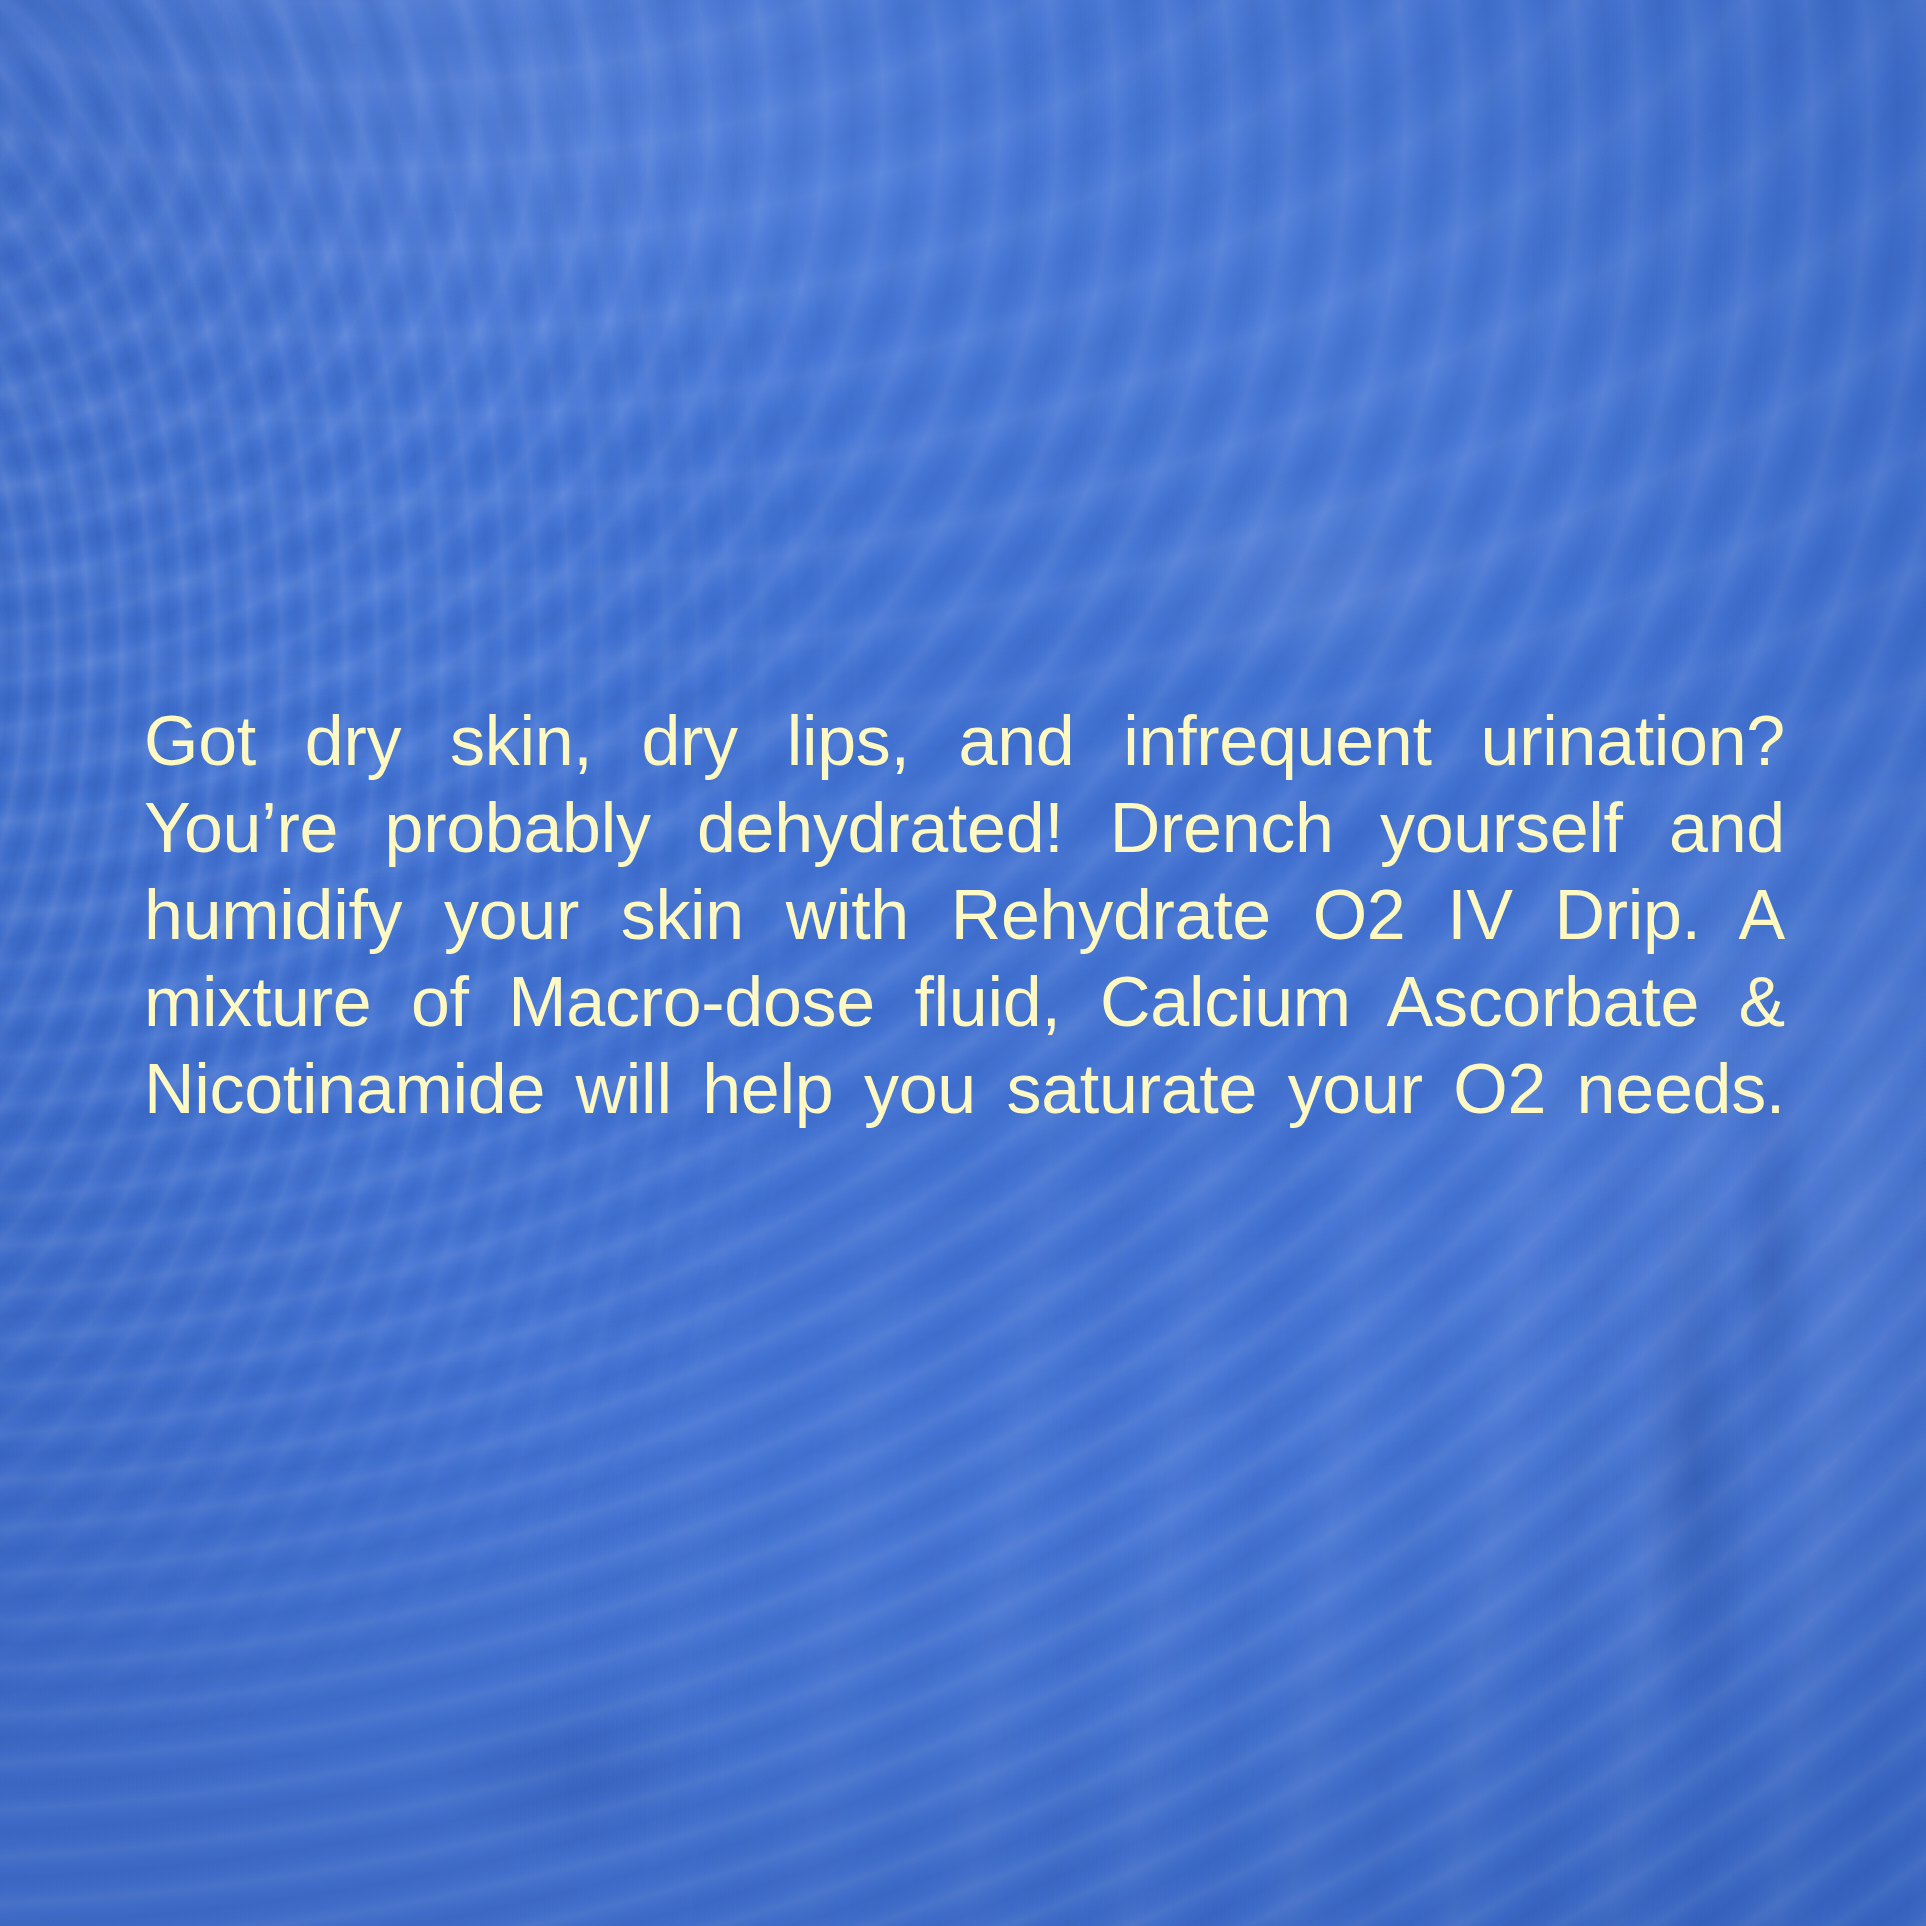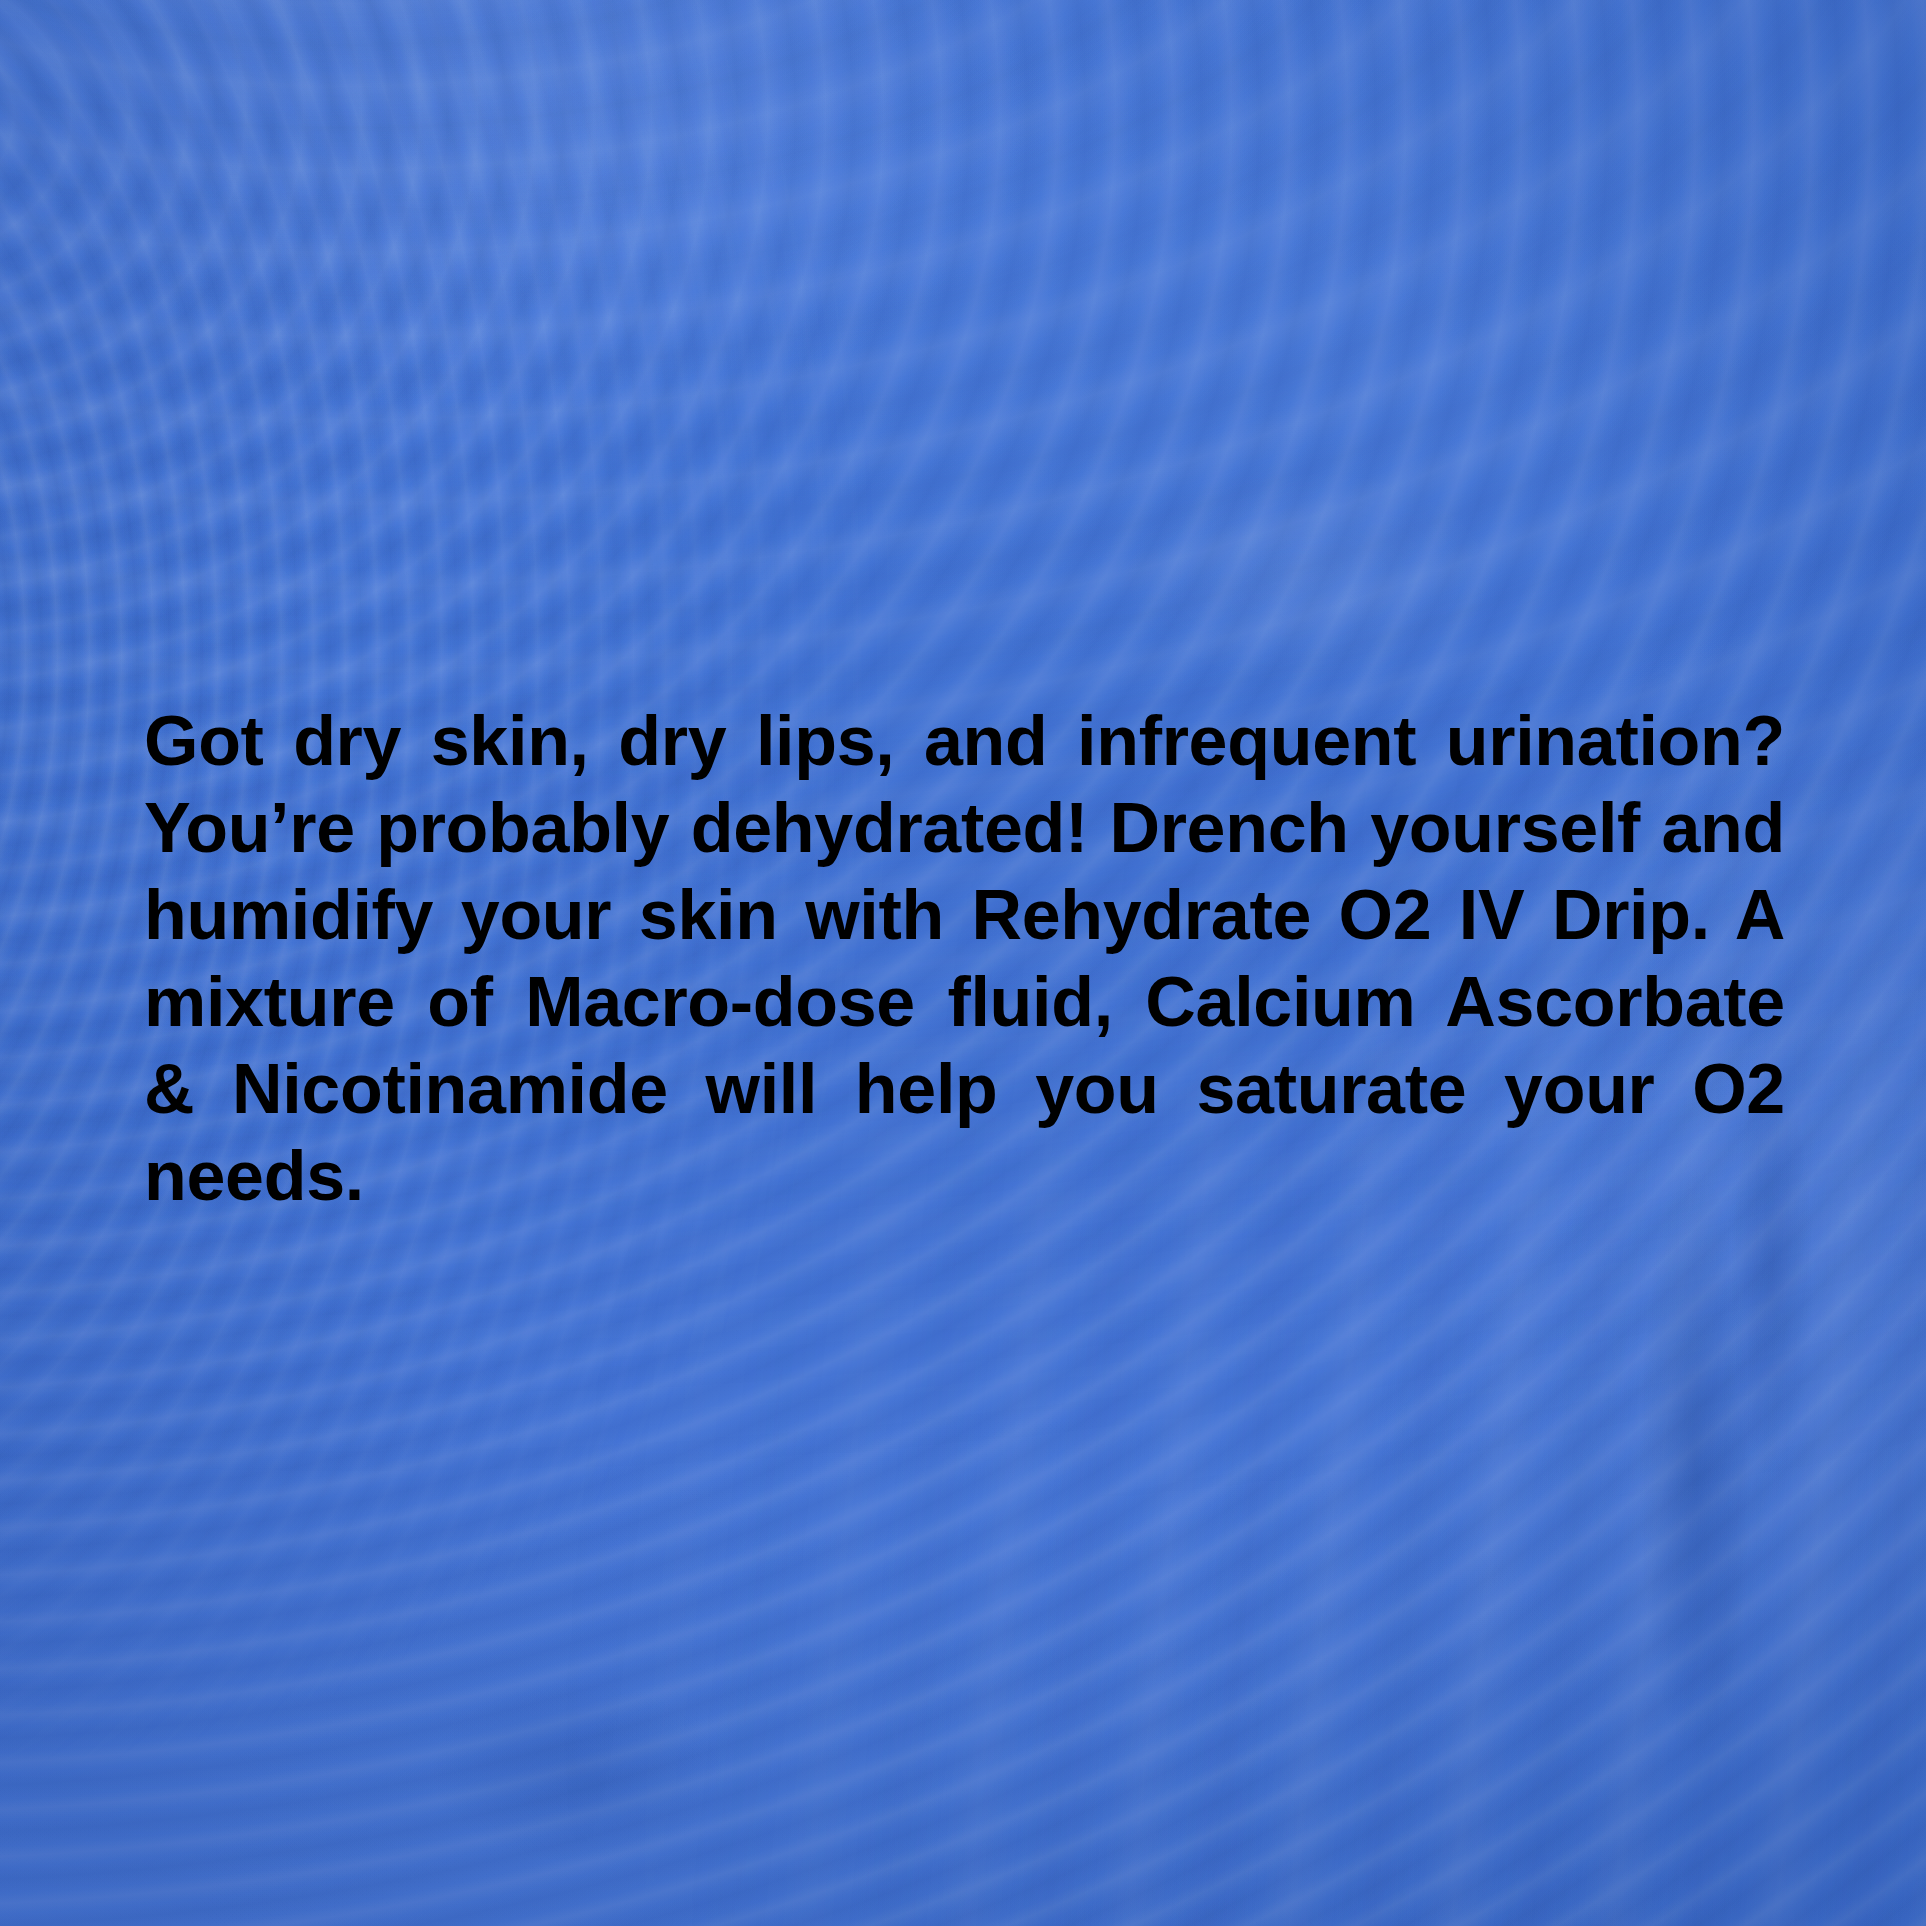--- a/index.html
+++ b/index.html
@@ -139,24 +139,24 @@
   
   #copy-block {
     position: absolute;
     left: 144px;
     top: 698px;
     width: 1641px;
   }
 
   #body-copy {
     margin: 0;
-    color: #000000;
+    color: #fef9c3;
     font-size: 70px;
     line-height: 87px;
-    font-weight: 700;
+    font-weight: 400;
     letter-spacing: -0.3px;
     text-align: justify;
     text-justify: inter-word;
     word-spacing: 0.5px;
     -webkit-font-smoothing: antialiased;
   }
   
   #body-copy::after {
     content: "";
     display: inline-block;

